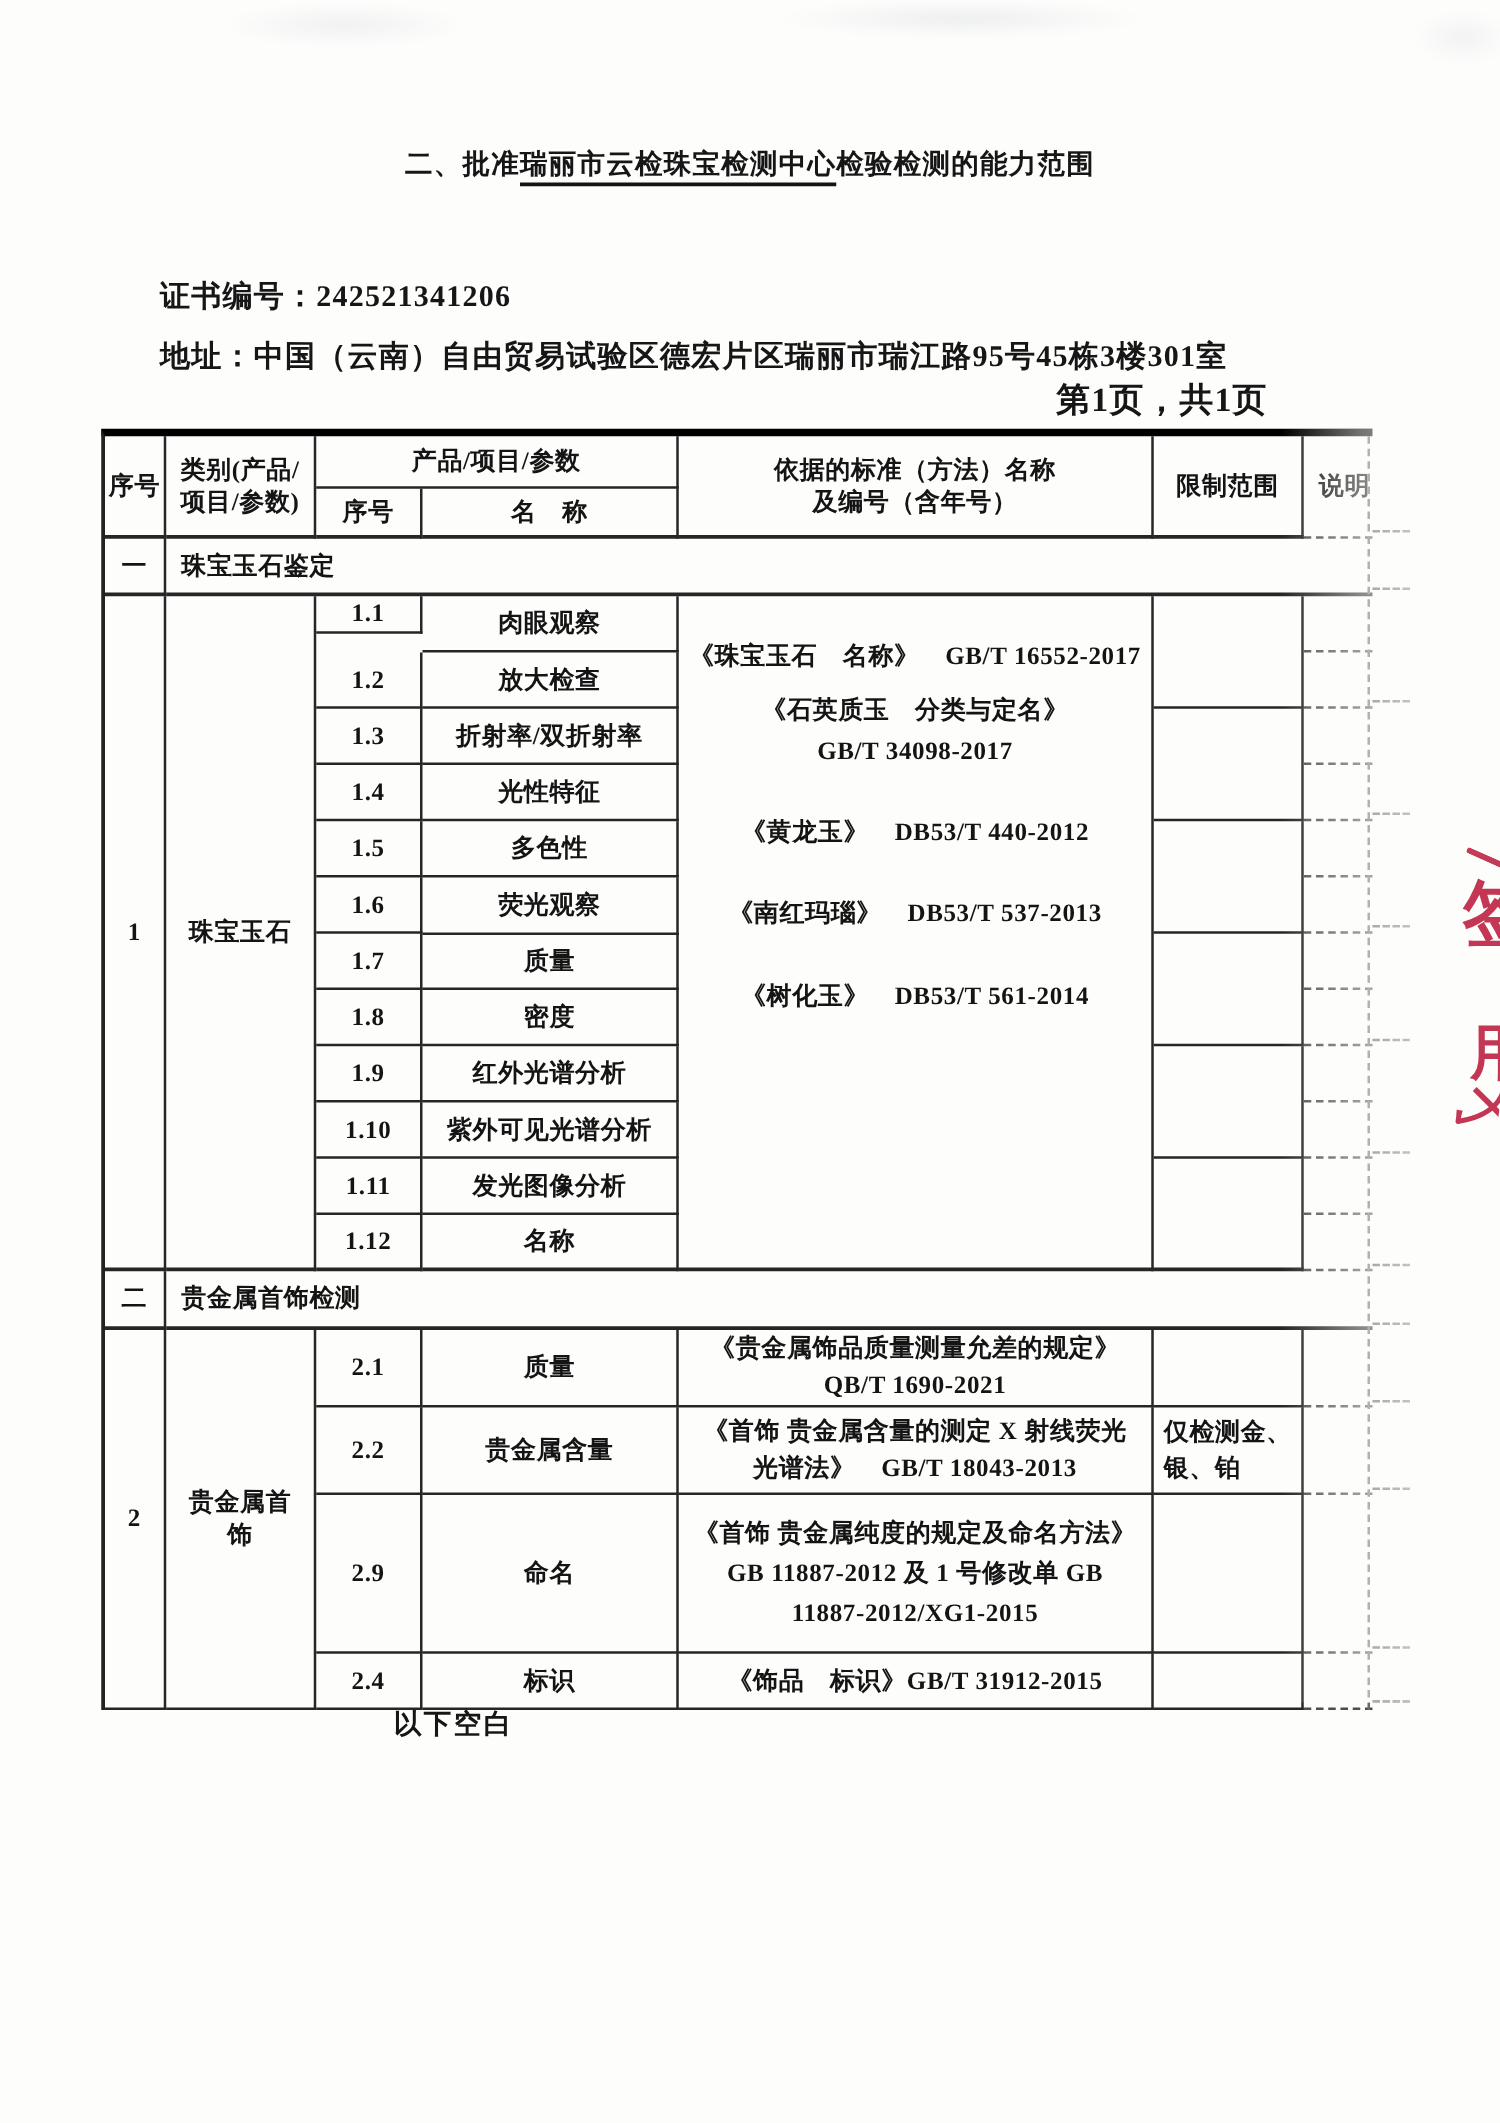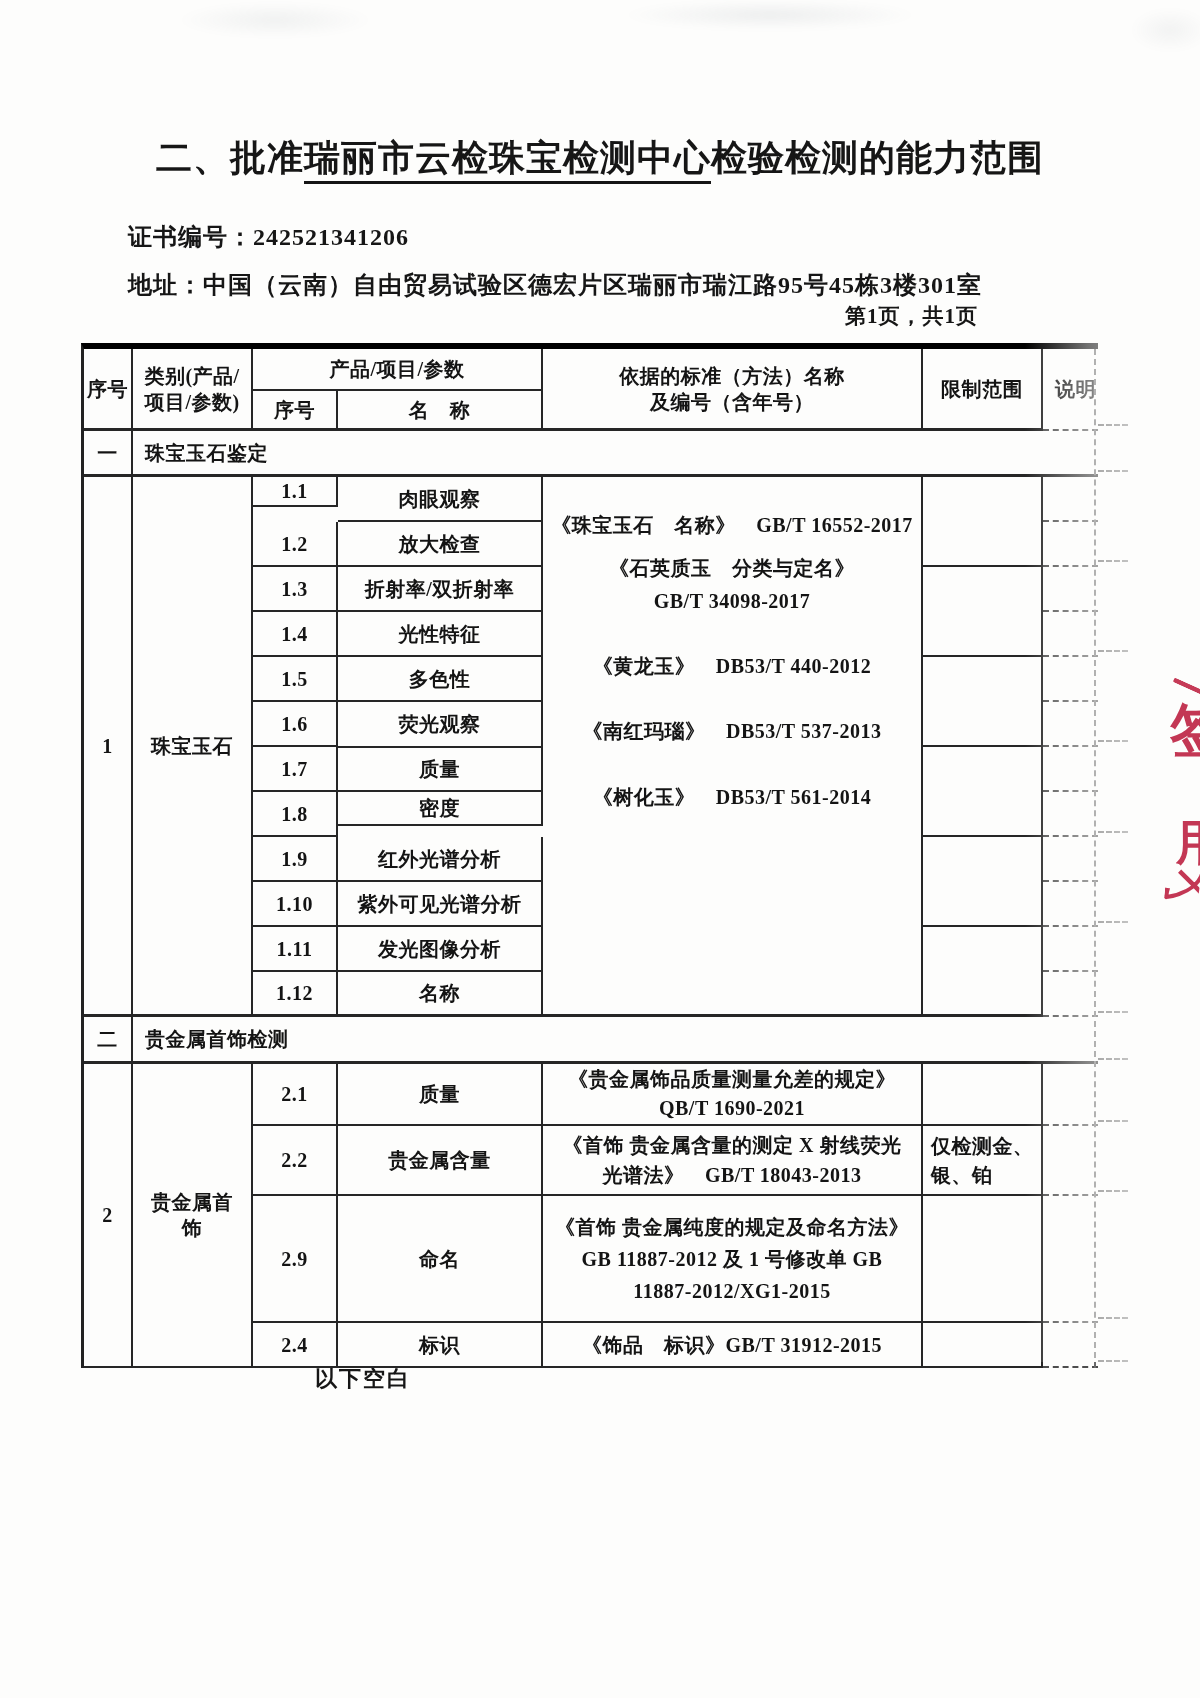--- a/index.html
+++ b/index.html
@@ -5,27 +5,27 @@
   html,body{margin:0;padding:0;}
   body{
     width:1200px;height:1698px;position:relative;overflow:hidden;
     background:#fdfdfc;
     font-family:"Liberation Serif","DejaVu Serif",serif;
     color:#161616;
   }
   
   .smudge{position:absolute;background:radial-gradient(ellipse,rgba(110,120,130,.55),transparent 70%);filter:blur(3px);z-index:0;}
   .title{
-    position:absolute;left:0;top:134px;width:1200px;text-align:center;
-    font-size:36px;font-weight:700;letter-spacing:1px;
+    position:absolute;left:0;top:116px;width:1200px;text-align:center;
+    font-size:22px;font-weight:700;letter-spacing:1px;
     font-family:"Liberation Sans","DejaVu Sans",sans-serif;
   }
   .title .u{border-bottom:3px solid #151515;padding-bottom:3px;}
   .meta-line{position:absolute;left:128px;font-size:24px;font-weight:700;letter-spacing:1px;}
-  .page-ind{position:absolute;left:845px;top:302px;font-size:21px;font-weight:700;letter-spacing:1px;}
+  .page-ind{position:absolute;left:845px;top:302px;font-size:27px;font-weight:700;letter-spacing:1px;}
   
   .tbl{
     position:absolute;left:81px;top:343px;width:1014px;height:1019px;
     border-left:3px solid #222;border-top:6px solid #000000;z-index:1;
   }
   .cell{
     position:absolute;box-sizing:border-box;
     border-right:2px solid #262626;border-bottom:2px solid #262626;
     display:flex;align-items:center;justify-content:center;
     text-align:center;font-size:20px;font-weight:600;color:#141414;
@@ -97,21 +97,21 @@
   <div class="cell" style="left:254px;top:218px;width:205px;height:45px;">折射率/双折射率</div>
   <div class="cell" style="left:169px;top:263px;width:85px;height:45px;">1.4</div>
   <div class="cell" style="left:254px;top:263px;width:205px;height:45px;">光性特征</div>
   <div class="cell" style="left:169px;top:308px;width:85px;height:45px;">1.5</div>
   <div class="cell" style="left:254px;top:308px;width:205px;height:45px;">多色性</div>
   <div class="cell" style="left:169px;top:353px;width:85px;height:45px;">1.6</div>
   <div class="cell" style="left:254px;top:353px;width:205px;height:46px;">荧光观察</div>
   <div class="cell" style="left:169px;top:398px;width:85px;height:45px;">1.7</div>
   <div class="cell" style="left:254px;top:398px;width:205px;height:45px;">质量</div>
   <div class="cell" style="left:169px;top:443px;width:85px;height:45px;">1.8</div>
-  <div class="cell" style="left:254px;top:443px;width:205px;height:34px;">密度</div>
+  <div class="cell" style="left:254px;top:443px;width:205px;height:45px;">密度</div>
   <div class="cell" style="left:169px;top:488px;width:85px;height:45px;">1.9</div>
   <div class="cell" style="left:254px;top:488px;width:205px;height:45px;">红外光谱分析</div>
   <div class="cell" style="left:169px;top:533px;width:85px;height:45px;">1.10</div>
   <div class="cell" style="left:254px;top:533px;width:205px;height:45px;">紫外可见光谱分析</div>
   <div class="cell" style="left:169px;top:578px;width:85px;height:45px;">1.11</div>
   <div class="cell" style="left:254px;top:578px;width:205px;height:45px;">发光图像分析</div>
   <div class="cell thickb" style="left:169px;top:623px;width:85px;height:45px;">1.12</div>
   <div class="cell thickb" style="left:254px;top:623px;width:205px;height:45px;">名称</div>
 
   <div class="cell thickb topal" style="left:459px;top:128px;width:380px;height:540px;">

